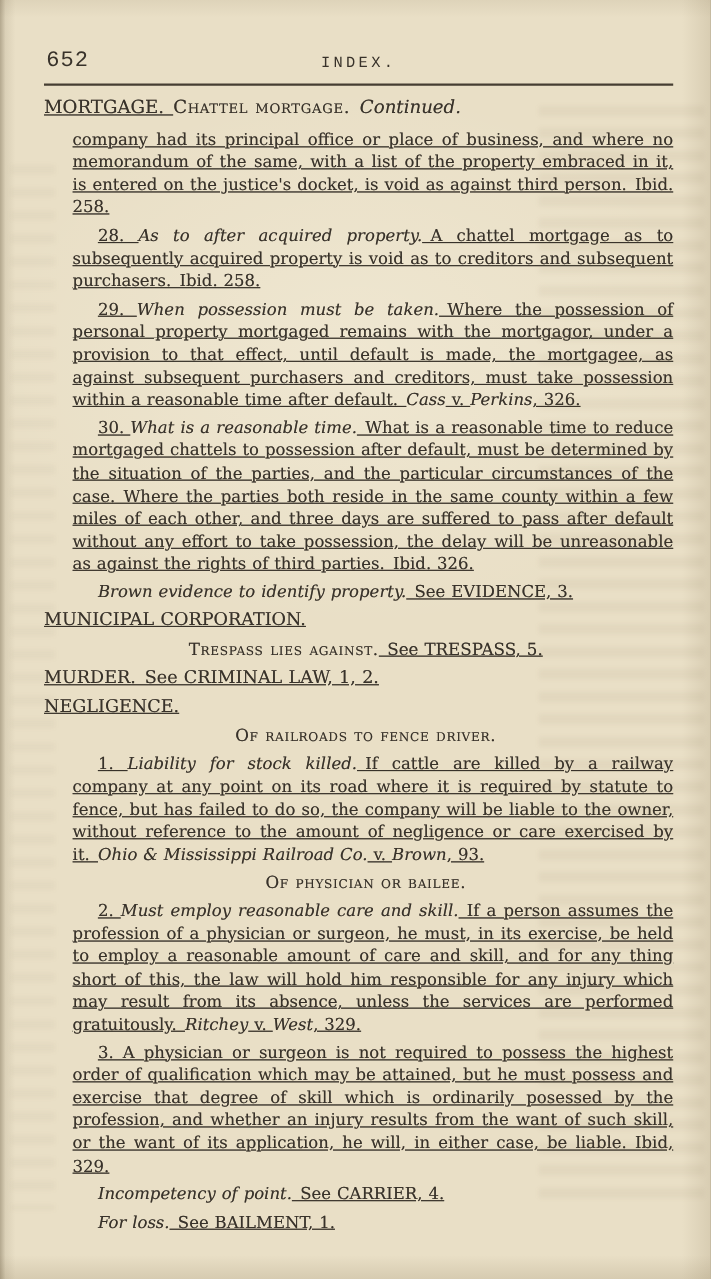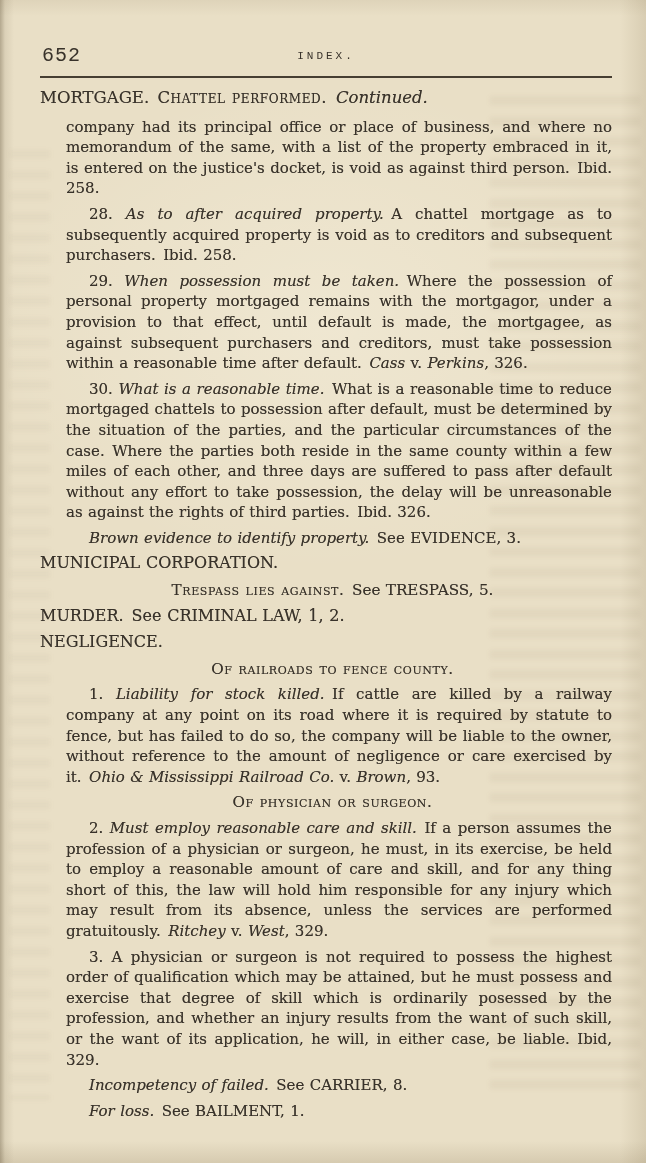--- a/index.html
+++ b/index.html
@@ -66,21 +66,21 @@
   }
   .page-number {
     font-size: 20px;
     letter-spacing: 1px;
   }
   .running-head {
     position: absolute;
     left: 0; right: 0;
     top: 50px;
     text-align: center;
-    font-size: 11px;
+    font-size: 14px;
     letter-spacing: 3px;
   }
   .header-rule {
     margin: 0 34px 0 40px;
     border: 0;
     border-top: 2px solid rgba(47,40,30,0.88);
     height: 0;
   }
   .page-content {
     margin: 10px 34px 0 40px;
@@ -102,50 +102,50 @@
     text-align: left;
   }
   p.subheading {
     margin: 3px 0 5px 13px;
     text-align: center;
     font-size: 15.2px;
   }
   p.body-para { margin-left: 26px; }
   p.numbered  { margin-left: 26px; text-indent: 23px; }
   p.cross-ref { margin-left: 26px; text-indent: 23px; text-align: left; }
-  .seg-n  { font-style: normal; }
+  .seg-n  { font-style: normal; text-decoration: underline; }
   .seg-i  { font-style: italic; }
   .seg-sc { font-variant: small-caps; letter-spacing: 0.6px; }
 </style>
 </head>
 <body>
 
 <div class="scan-page">
   <div class="bleed"></div>
   <div class="bleed2"></div>
 
   <div class="page-header">
     <span class="page-number">652</span>
     <span class="running-head">INDEX.</span>
   </div>
 
   <hr class="header-rule">
 
   <div class="page-content">
-      <p class="block main-heading"><span class="seg-n">MORTGAGE. </span><span class="seg-sc">Chattel performed. </span><span class="seg-i">Continued.</span></p>
+      <p class="block main-heading"><span class="seg-n">MORTGAGE. </span><span class="seg-sc">Chattel mortgage. </span><span class="seg-i">Continued.</span></p>
       <p class="block body-para"><span class="seg-n">company had its principal office or place of business, and where no memorandum of the same, with a list of the property embraced in it, is entered on the justice's docket, is void as against third person. Ibid. 258.</span></p>
       <p class="block numbered"><span class="seg-n">28. </span><span class="seg-i">As to after acquired property.</span><span class="seg-n"> A chattel mortgage as to subsequently acquired property is void as to creditors and subsequent purchasers. Ibid. 258.</span></p>
       <p class="block numbered"><span class="seg-n">29. </span><span class="seg-i">When possession must be taken.</span><span class="seg-n"> Where the possession of personal property mortgaged remains with the mortgagor, under a provision to that effect, until default is made, the mortgagee, as against subsequent purchasers and creditors, must take possession within a reasonable time after default. </span><span class="seg-i">Cass</span><span class="seg-n"> v. </span><span class="seg-i">Perkins</span><span class="seg-n">, 326.</span></p>
       <p class="block numbered"><span class="seg-n">30. </span><span class="seg-i">What is a reasonable time.</span><span class="seg-n"> What is a reasonable time to reduce mortgaged chattels to possession after default, must be determined by the situation of the parties, and the particular circumstances of the case. Where the parties both reside in the same county within a few miles of each other, and three days are suffered to pass after default without any effort to take possession, the delay will be unreasonable as against the rights of third parties. Ibid. 326.</span></p>
       <p class="block cross-ref"><span class="seg-i">Brown evidence to identify property.</span><span class="seg-n"> See EVIDENCE, 3.</span></p>
       <p class="block heading"><span class="seg-n">MUNICIPAL CORPORATION.</span></p>
       <p class="block subheading"><span class="seg-sc">Trespass lies against.</span><span class="seg-n"> See TRESPASS, 5.</span></p>
       <p class="block heading"><span class="seg-n">MURDER. See CRIMINAL LAW, 1, 2.</span></p>
       <p class="block heading"><span class="seg-n">NEGLIGENCE.</span></p>
-      <p class="block subheading"><span class="seg-sc">Of railroads to fence county.</span></p>
+      <p class="block subheading"><span class="seg-sc">Of railroads to fence driver.</span></p>
       <p class="block numbered"><span class="seg-n">1. </span><span class="seg-i">Liability for stock killed.</span><span class="seg-n"> If cattle are killed by a railway company at any point on its road where it is required by statute to fence, but has failed to do so, the company will be liable to the owner, without reference to the amount of negligence or care exercised by it. </span><span class="seg-i">Ohio &amp; Mississippi Railroad Co.</span><span class="seg-n"> v. </span><span class="seg-i">Brown</span><span class="seg-n">, 93.</span></p>
-      <p class="block subheading"><span class="seg-sc">Of physician or surgeon.</span></p>
+      <p class="block subheading"><span class="seg-sc">Of physician or bailee.</span></p>
       <p class="block numbered"><span class="seg-n">2. </span><span class="seg-i">Must employ reasonable care and skill.</span><span class="seg-n"> If a person assumes the profession of a physician or surgeon, he must, in its exercise, be held to employ a reasonable amount of care and skill, and for any thing short of this, the law will hold him responsible for any injury which may result from its absence, unless the services are performed gratuitously. </span><span class="seg-i">Ritchey</span><span class="seg-n"> v. </span><span class="seg-i">West</span><span class="seg-n">, 329.</span></p>
       <p class="block numbered"><span class="seg-n">3. A physician or surgeon is not required to possess the highest order of qualification which may be attained, but he must possess and exercise that degree of skill which is ordinarily posessed by the profession, and whether an injury results from the want of such skill, or the want of its application, he will, in either case, be liable. Ibid, 329.</span></p>
-      <p class="block cross-ref"><span class="seg-i">Incompetency of failed.</span><span class="seg-n"> See CARRIER, 8.</span></p>
+      <p class="block cross-ref"><span class="seg-i">Incompetency of point.</span><span class="seg-n"> See CARRIER, 4.</span></p>
       <p class="block cross-ref"><span class="seg-i">For loss.</span><span class="seg-n"> See BAILMENT, 1.</span></p>
     </div>
 </div>
 
 </body></html>

